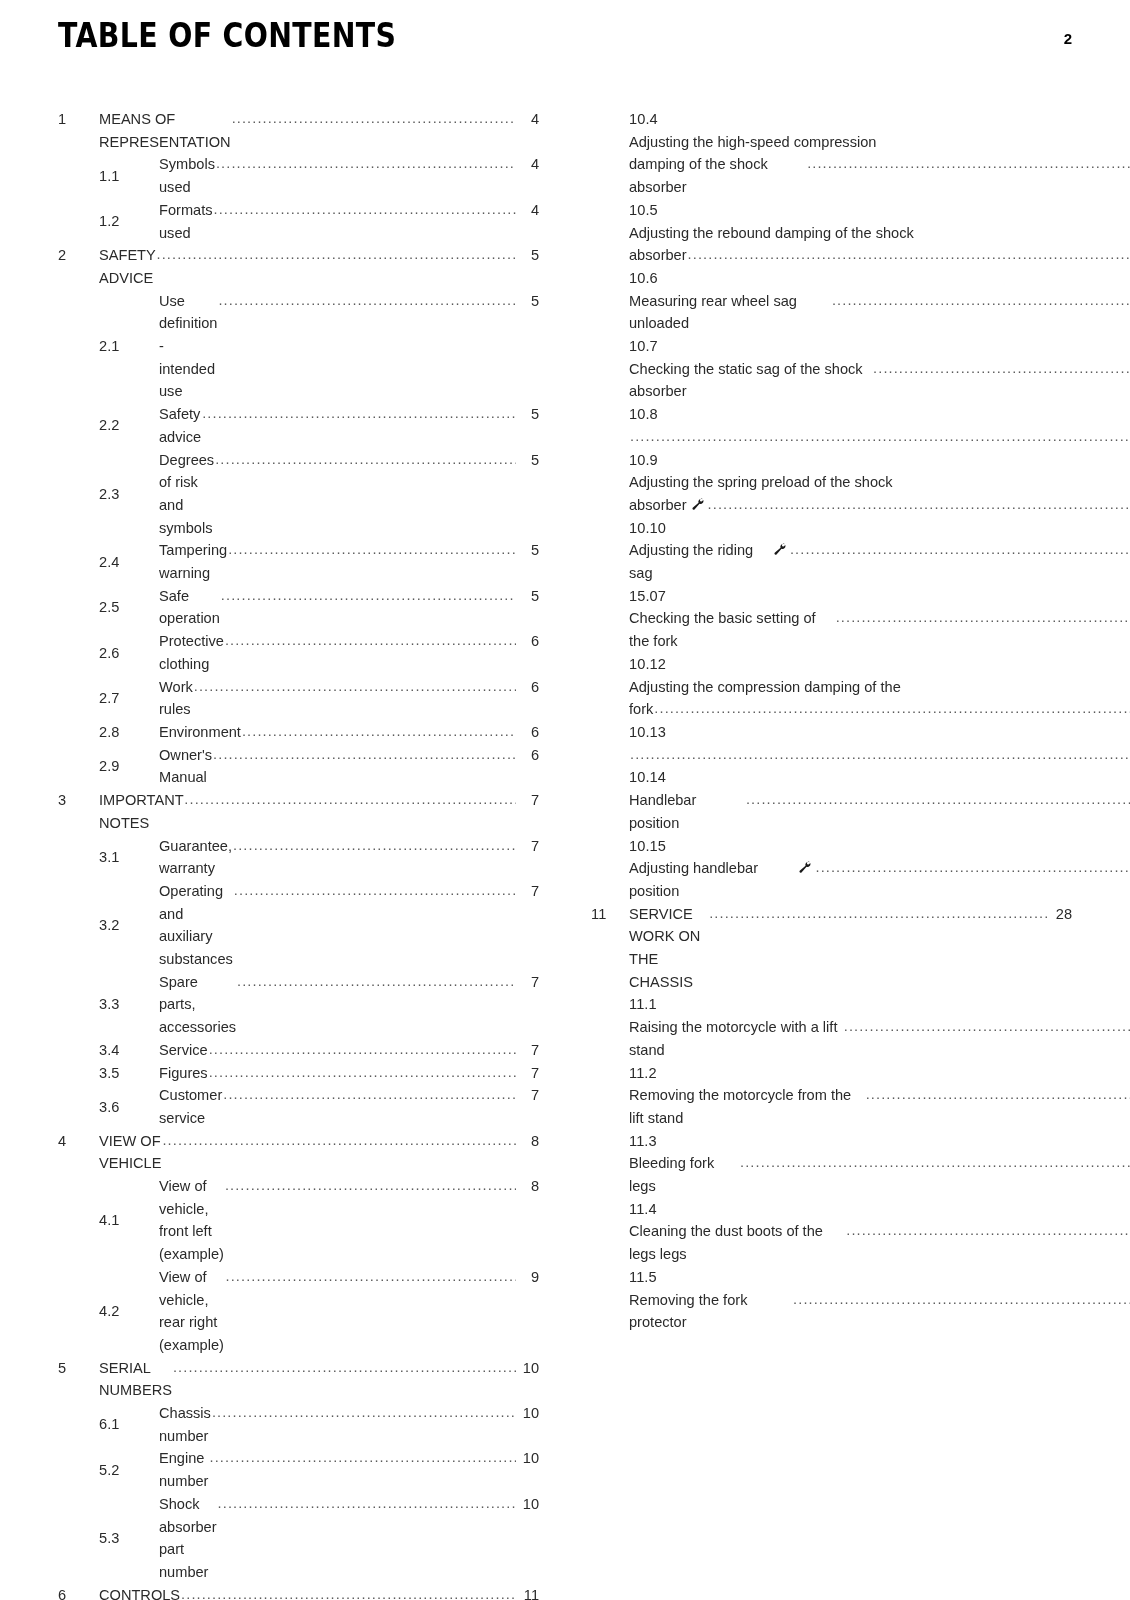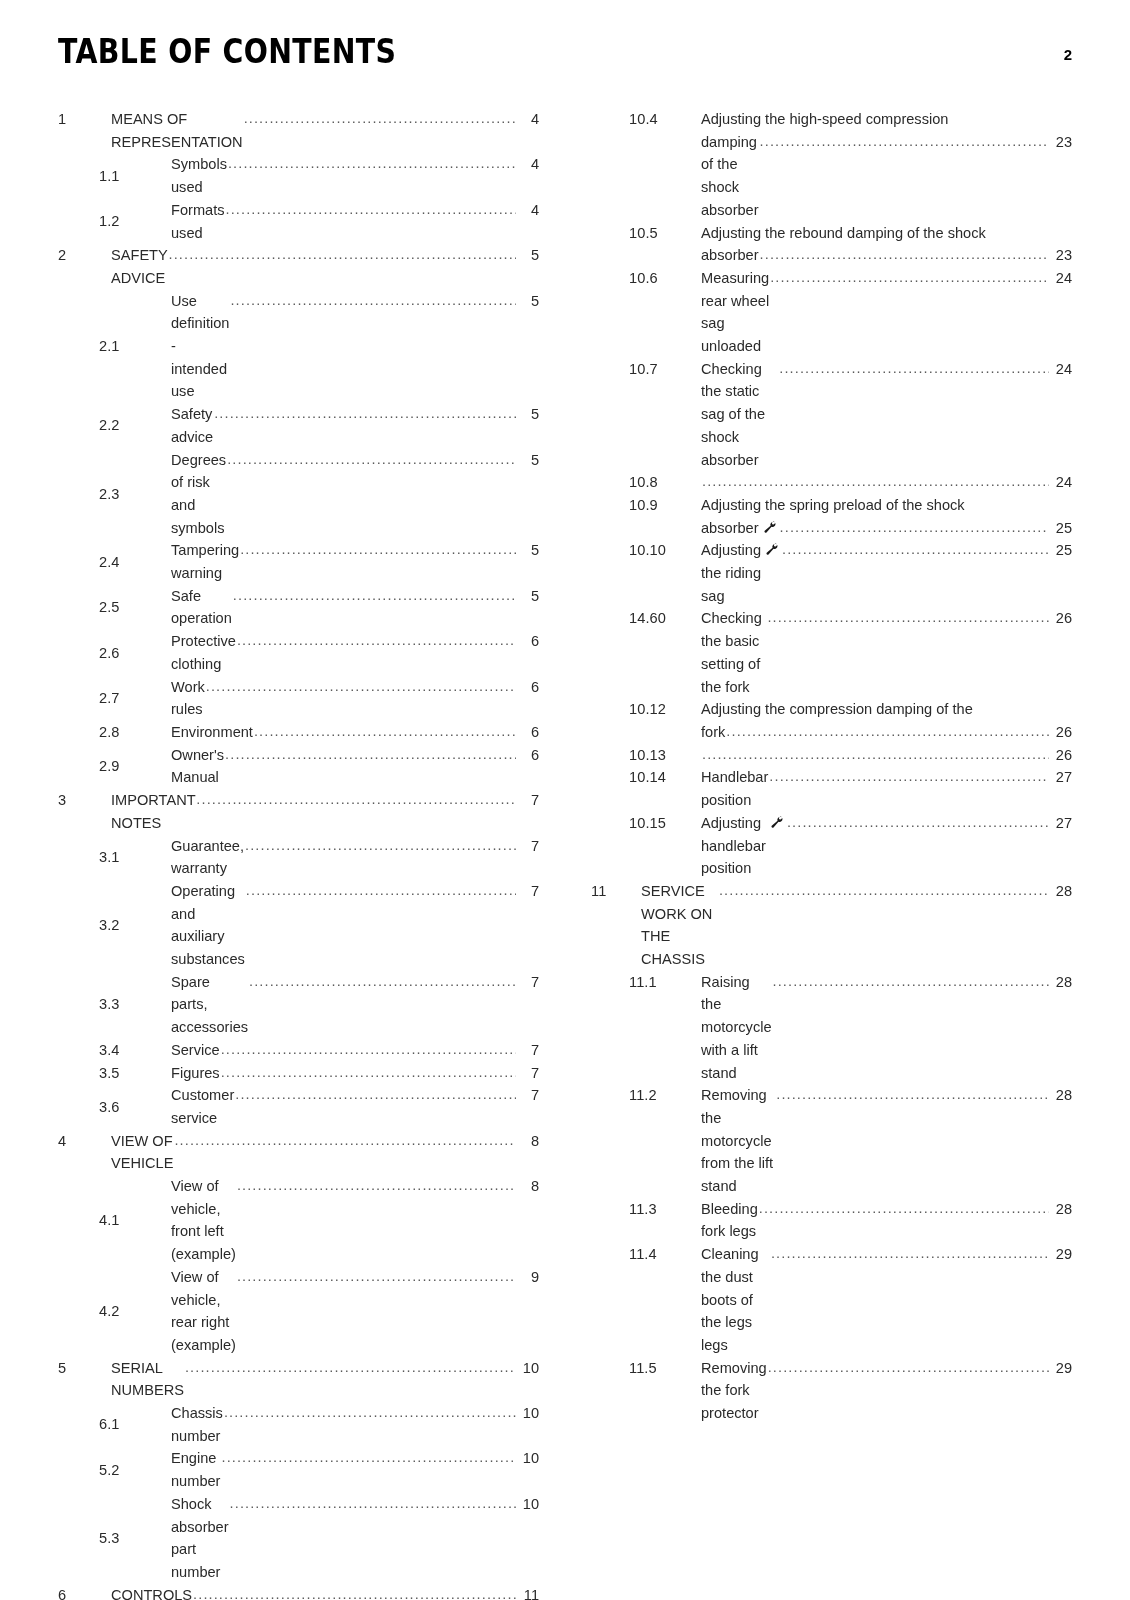--- a/index.html
+++ b/index.html
@@ -7,21 +7,21 @@
     width:1130px;height:1600px;
     font-family:"Liberation Sans","DejaVu Sans",sans-serif;
     color:#1c1c1c;
     position:relative;
     overflow:hidden;
   }
   .page{position:relative;width:1130px;height:1600px;box-sizing:border-box;}
 
   
   .header{
-    position:absolute;left:58px;top:32px;right:58px;height:56px;
+    position:absolute;left:58px;top:16px;right:58px;height:56px;
   }
   .doc-title{
     font-family:"DejaVu Sans","Liberation Sans",sans-serif;
     font-weight:bold;
     font-size:33px;
     letter-spacing:0.4px;
     color:#000;
     transform:scaleX(0.86);
     transform-origin:left top;
     white-space:nowrap;
@@ -49,30 +49,29 @@
     color:#2a2a2a;
   }
   .row .num{
     flex:0 0 auto;
     white-space:nowrap;
     letter-spacing:0.1px;
   }
   .row .body{
     flex:1 1 auto;
     min-width:0;
-    margin-left:12px;
   }
 
   
   .lvl1 > .num{width:41px;}
 
   
   .lvl2 > .num{width:60px;}
   .lvl2-left{padding-left:41px;align-items:center;}
-  .lvl2-right{padding-left:38px;}
+  .lvl2-right{padding-left:38px;flex-direction:column;}
 
   
   .col-right .lvl1 > .num{width:38px;}
   .col-right .lvl2 > .num{width:60px;}
 
   
   .line{
     display:flex;
     align-items:baseline;
     width:100%;
@@ -492,21 +491,21 @@
                 <svg viewBox="0 0 16 16" width="13" height="13" aria-hidden="true">
                   <path fill="#1a1a1a" d="M14.6 1.6c-1.4-1-3.3-0.8-4.5 0.4-1.0 1.0-1.3 2.5-0.8 3.8L2.1 12.0c-0.5 0.5-0.5 1.3 0 1.8l0.4 0.4c0.5 0.5 1.3 0.5 1.8 0l6.2-7.2c1.3 0.5 2.8 0.2 3.8-0.8 1.0-1.0 1.3-2.5 0.8-3.8l-2.0 2.0-1.8-0.4-0.4-1.8 2.0-2.0c0.6 0.2 1.1 0.6 1.7 1.4z"></path>
                 </svg>
               </span>
               <span class="leader">........................................................................................................................................................................................................</span>
               <span class="pg">25</span>
             </div>
           </div>
         </div>
         <div class="row lvl2 lvl2-right">
-          <div class="num">14.60</div>
+          <div class="num">15.07</div>
           <div class="body">
             <div class="line">
               <span class="txt">Checking the basic setting of the fork</span>
               <span class="leader">........................................................................................................................................................................................................</span>
               <span class="pg">26</span>
             </div>
           </div>
         </div>
         <div class="row lvl2 lvl2-right">
           <div class="num">10.12</div>

